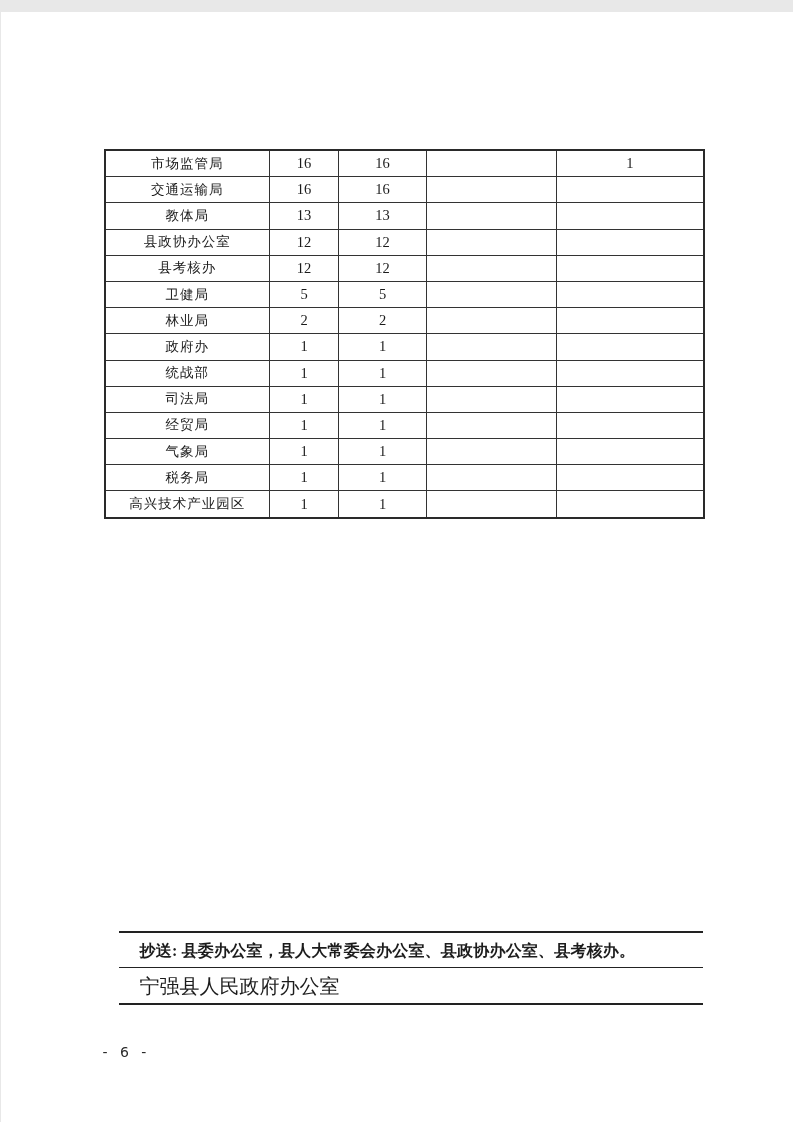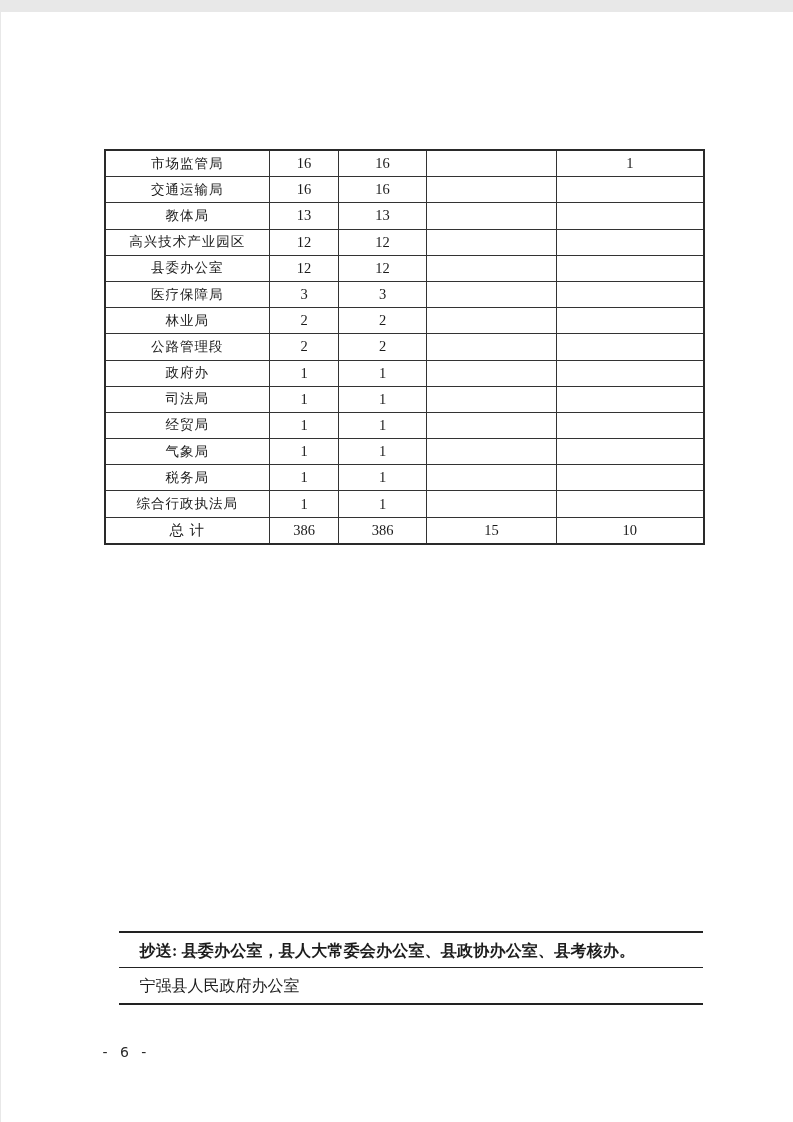--- a/index.html
+++ b/index.html
@@ -68,21 +68,21 @@
   }
   .footer .issue-row {
     height: 35px;
     line-height: 36px;
     border-bottom: 2.4px solid #222222;
     display: flex;
     justify-content: space-between;
     align-items: center;
     padding-left: 21px;
     padding-right: 5px;
-    font-size: 16px;
+    font-size: 20px;
     white-space: nowrap;
     gap: 10px;
   }
   .page-number {
     position: absolute;
     left: 102px;
     top: 1032px;
     font-family: "DejaVu Sans", sans-serif;
     font-size: 14px;
     color: #2a2a2a;
@@ -119,62 +119,62 @@
           <td class="value-cell"></td>
         </tr>
         <tr>
           <td class="name-cell">教体局</td>
           <td class="value-cell">13</td>
           <td class="value-cell">13</td>
           <td class="value-cell"></td>
           <td class="value-cell"></td>
         </tr>
         <tr>
-          <td class="name-cell">高兴技术产业园区</td>
-          <td class="value-cell">12</td>
-          <td class="value-cell">12</td>
-          <td class="value-cell"></td>
-          <td class="value-cell"></td>
-        </tr>
-        <tr>
-          <td class="name-cell">县委办公室</td>
-          <td class="value-cell">12</td>
-          <td class="value-cell">12</td>
-          <td class="value-cell"></td>
-          <td class="value-cell"></td>
-        </tr>
-        <tr>
-          <td class="name-cell">医疗保障局</td>
-          <td class="value-cell">3</td>
-          <td class="value-cell">3</td>
+          <td class="name-cell">县政协办公室</td>
+          <td class="value-cell">12</td>
+          <td class="value-cell">12</td>
+          <td class="value-cell"></td>
+          <td class="value-cell"></td>
+        </tr>
+        <tr>
+          <td class="name-cell">县考核办</td>
+          <td class="value-cell">12</td>
+          <td class="value-cell">12</td>
+          <td class="value-cell"></td>
+          <td class="value-cell"></td>
+        </tr>
+        <tr>
+          <td class="name-cell">卫健局</td>
+          <td class="value-cell">5</td>
+          <td class="value-cell">5</td>
           <td class="value-cell"></td>
           <td class="value-cell"></td>
         </tr>
         <tr>
           <td class="name-cell">林业局</td>
           <td class="value-cell">2</td>
           <td class="value-cell">2</td>
           <td class="value-cell"></td>
           <td class="value-cell"></td>
         </tr>
         <tr>
-          <td class="name-cell">公路管理段</td>
-          <td class="value-cell">2</td>
-          <td class="value-cell">2</td>
-          <td class="value-cell"></td>
-          <td class="value-cell"></td>
-        </tr>
-        <tr>
           <td class="name-cell">政府办</td>
           <td class="value-cell">1</td>
           <td class="value-cell">1</td>
           <td class="value-cell"></td>
           <td class="value-cell"></td>
         </tr>
         <tr>
+          <td class="name-cell">统战部</td>
+          <td class="value-cell">1</td>
+          <td class="value-cell">1</td>
+          <td class="value-cell"></td>
+          <td class="value-cell"></td>
+        </tr>
+        <tr>
           <td class="name-cell">司法局</td>
           <td class="value-cell">1</td>
           <td class="value-cell">1</td>
           <td class="value-cell"></td>
           <td class="value-cell"></td>
         </tr>
         <tr>
           <td class="name-cell">经贸局</td>
           <td class="value-cell">1</td>
           <td class="value-cell">1</td>
@@ -189,32 +189,25 @@
           <td class="value-cell"></td>
         </tr>
         <tr>
           <td class="name-cell">税务局</td>
           <td class="value-cell">1</td>
           <td class="value-cell">1</td>
           <td class="value-cell"></td>
           <td class="value-cell"></td>
         </tr>
         <tr>
-          <td class="name-cell">综合行政执法局</td>
-          <td class="value-cell">1</td>
-          <td class="value-cell">1</td>
-          <td class="value-cell"></td>
-          <td class="value-cell"></td>
-        </tr>
-        <tr class="total-row">
-          <td class="name-cell">总  计</td>
-          <td class="value-cell">386</td>
-          <td class="value-cell">386</td>
-          <td class="value-cell">15</td>
-          <td class="value-cell">10</td>
+          <td class="name-cell">高兴技术产业园区</td>
+          <td class="value-cell">1</td>
+          <td class="value-cell">1</td>
+          <td class="value-cell"></td>
+          <td class="value-cell"></td>
         </tr>
       </tbody>
   </table>
 
   <div class="footer">
     <div class="cc-row">抄送: 县委办公室，县人大常委会办公室、县政协办公室、县考核办。</div>
     <div class="issue-row">
       <span>宁强县人民政府办公室</span>
     </div>
   </div>

